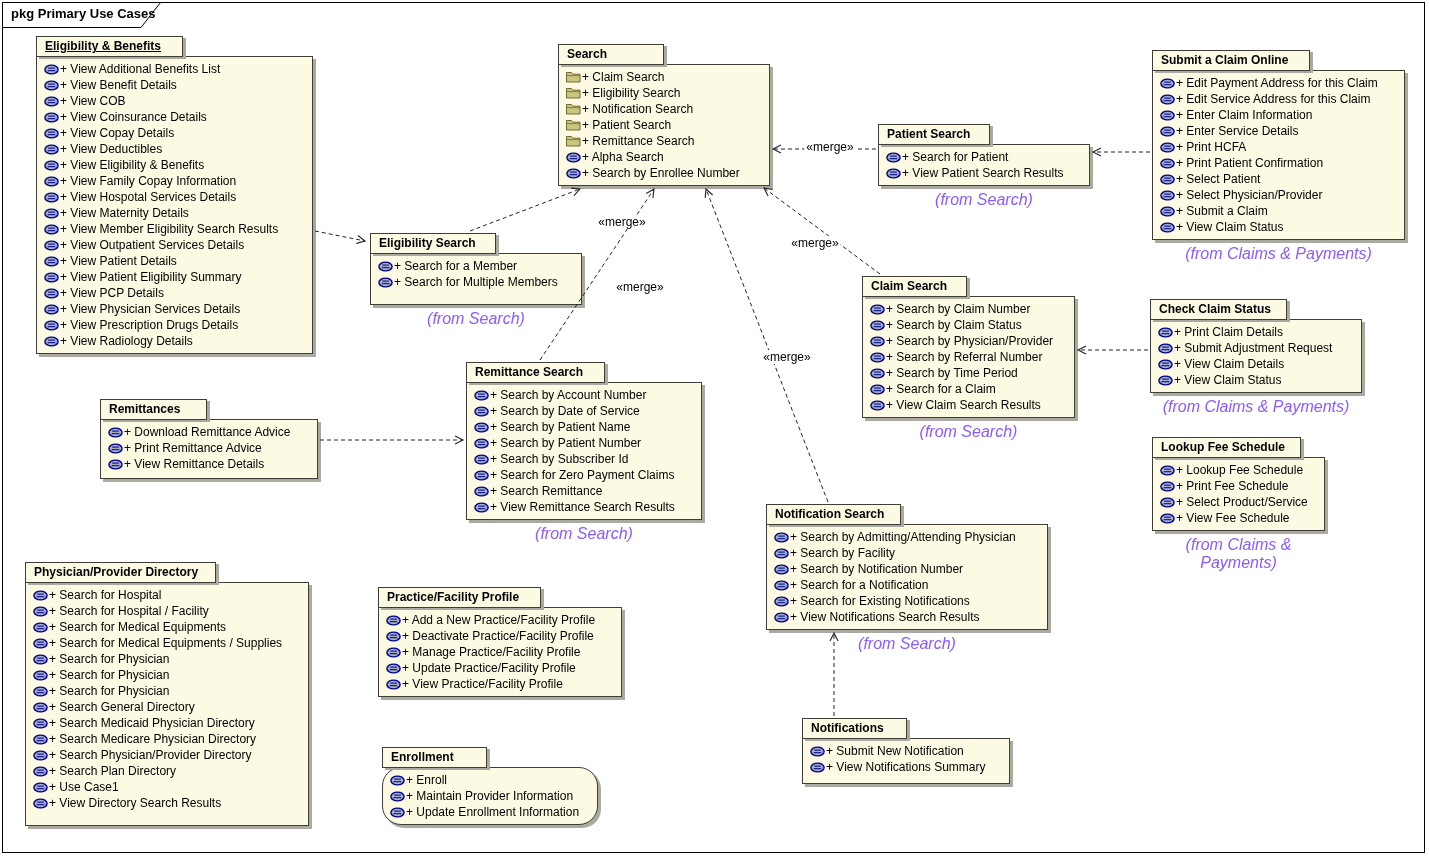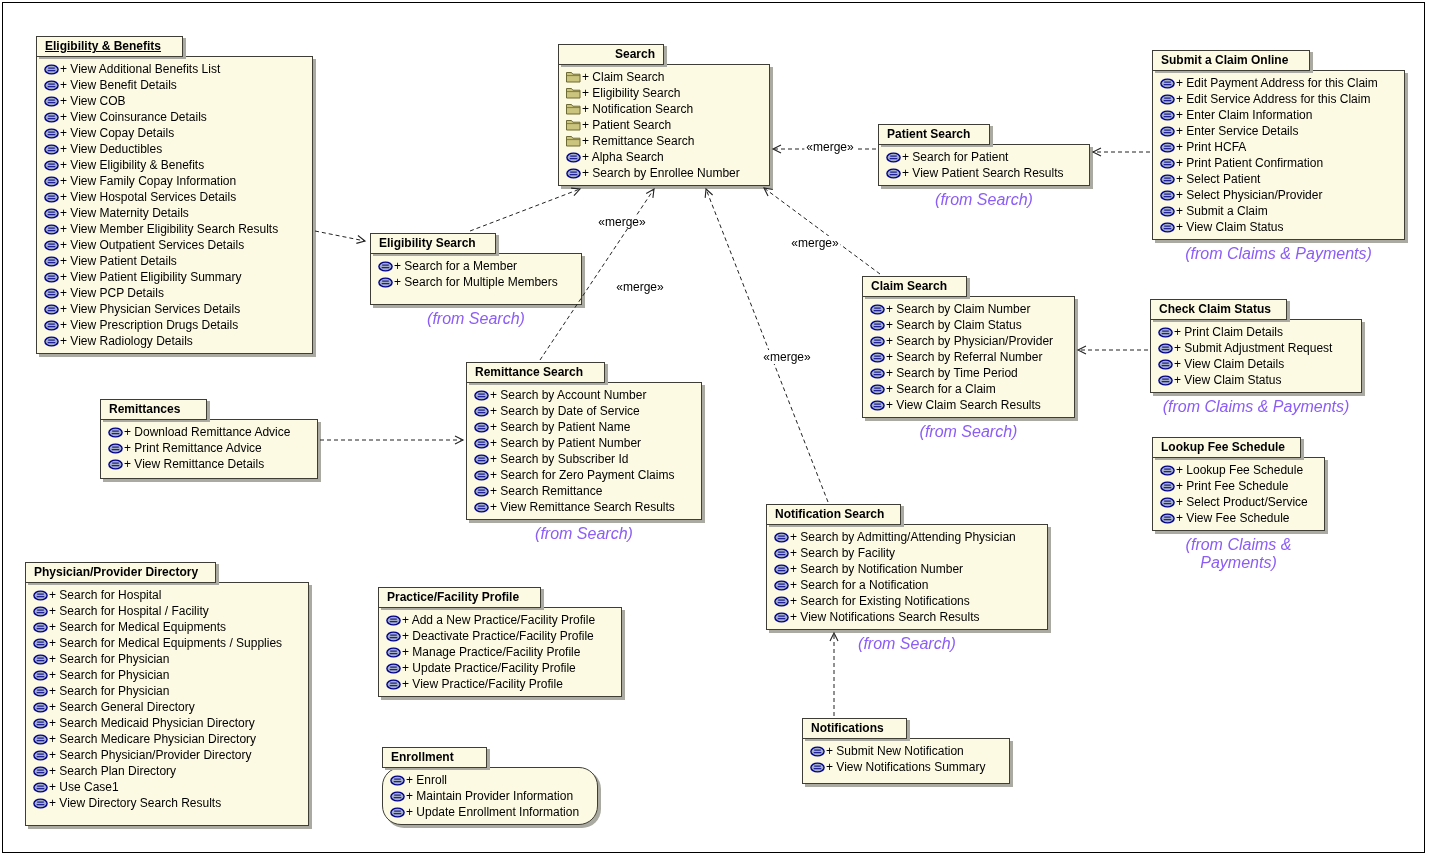--- a/index.html
+++ b/index.html
@@ -37,20 +37,26 @@
       <path d="M470,231 L580,189" stroke="#222222" stroke-width="1" fill="none" stroke-dasharray="4,3" marker-end="url(#openArrow)"></path>
       <path d="M540,360 L654,189" stroke="#222222" stroke-width="1" fill="none" stroke-dasharray="4,3" marker-end="url(#openArrow)"></path>
       <path d="M828,502 L706,189" stroke="#222222" stroke-width="1" fill="none" stroke-dasharray="4,3" marker-end="url(#openArrow)"></path>
       <path d="M880,274 L764,188" stroke="#222222" stroke-width="1" fill="none" stroke-dasharray="4,3" marker-end="url(#openArrow)"></path>
       <path d="M876,149 L773,149" stroke="#222222" stroke-width="1" fill="none" stroke-dasharray="4,3" marker-end="url(#openArrow)"></path>
       <path d="M1150,152 L1093,152" stroke="#222222" stroke-width="1" fill="none" stroke-dasharray="4,3" marker-end="url(#openArrow)"></path>
       <path d="M1148,350 L1078,350" stroke="#222222" stroke-width="1" fill="none" stroke-dasharray="4,3" marker-end="url(#openArrow)"></path>
       <path d="M320,440 L463,440" stroke="#222222" stroke-width="1" fill="none" stroke-dasharray="4,3" marker-end="url(#openArrow)"></path>
       <path d="M834,716 L834,633" stroke="#222222" stroke-width="1" fill="none" stroke-dasharray="4,3" marker-end="url(#openArrow)"></path>
     </svg>
+  <div id="frame-label">
+    <svg width="172" height="27">
+      <path d="M0.5,0.5 H158.5 L139,25.5 H0.5 Z" fill="#ffffff" stroke="#000000"></path>
+    </svg>
+    <span>pkg Primary Use Cases</span>
+  </div>
 <div class="pkg" style="left: 36px; top: 36px; width: 277px; height: 318px;">
       <div class="tab" style="min-width: 147px; text-decoration: underline;">Eligibility &amp; Benefits</div>
       <div class="body" style="width: 277px; height: 298px;">
         <div class="row">
           <span class="ic">
             <svg width="15" height="11" viewBox="0 0 15 11">
               <ellipse cx="7.5" cy="5.5" rx="6.6" ry="4.4" fill="#a3aec5" stroke="#00008b" stroke-width="1.4"></ellipse>
               <line x1="4.2" y1="4.1" x2="10.8" y2="4.1" stroke="#00008b" stroke-width="1"></line>
               <line x1="3.7" y1="6.7" x2="11.3" y2="6.7" stroke="#00008b" stroke-width="1"></line>
             </svg>
@@ -223,21 +229,21 @@
               <ellipse cx="7.5" cy="5.5" rx="6.6" ry="4.4" fill="#a3aec5" stroke="#00008b" stroke-width="1.4"></ellipse>
               <line x1="4.2" y1="4.1" x2="10.8" y2="4.1" stroke="#00008b" stroke-width="1"></line>
               <line x1="3.7" y1="6.7" x2="11.3" y2="6.7" stroke="#00008b" stroke-width="1"></line>
             </svg>
           </span>
           <span class="lbl">+ View Radiology Details</span>
         </div>
       </div>
     </div>
     <div class="pkg" style="left: 558px; top: 44px; width: 212px; height: 142px;">
-      <div class="tab" style="min-width: 106px; text-align: right;">Search</div>
+      <div class="tab" style="min-width: 106px;">Search</div>
       <div class="body" style="width: 212px; height: 122px;">
         <div class="row">
           <span class="ic">
             <svg width="15" height="12" viewBox="0 0 15 12">
               <path d="M0.5,11 V1.5 H5.5 L6.8,3.2 H14 V11 Z" fill="#cbc47e" stroke="#6e6a33"></path>
               <line x1="0.5" y1="4.6" x2="14" y2="4.6" stroke="#6e6a33" stroke-width="0.8"></line>
             </svg>
           </span>
           <span class="lbl">+ Claim Search</span>
         </div>

